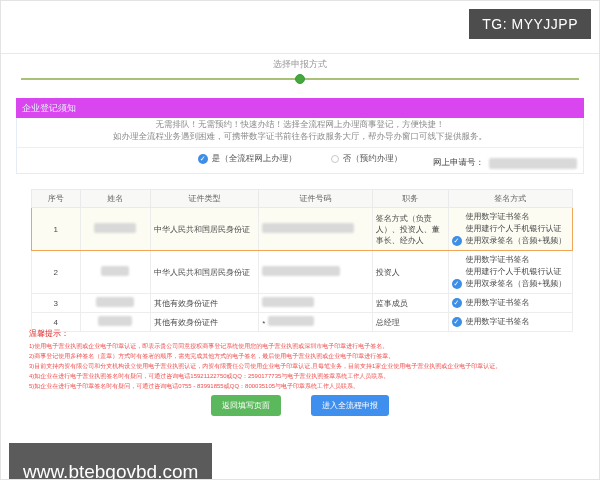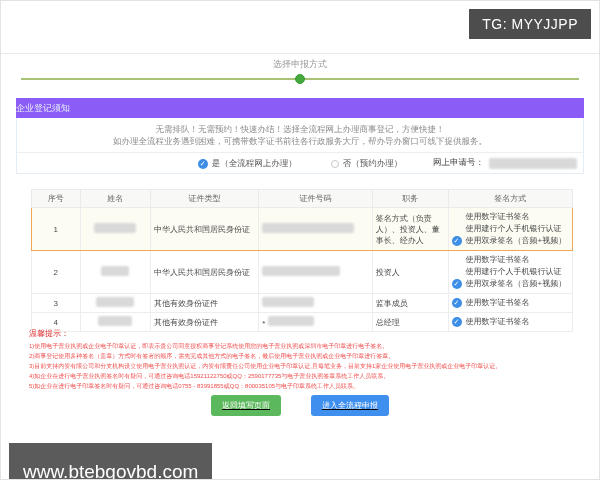--- a/index.html
+++ b/index.html
@@ -16,24 +16,24 @@
 
   
   .step-label { position:absolute; top:57px; left:0; right:0; text-align:center;
     font-size:9px; color:#9a9a9a; }
   .step-line { position:absolute; top:77px; left:20px; right:20px; height:2px; background:#a9c276; }
   .step-dot { position:absolute; top:73px; left:50%; margin-left:-5px; width:10px; height:10px;
     border-radius:50%; background:#44a93c; border:1px solid #3c9a35; }
 
   
   .panel-head { position:absolute; top:97px; left:15px; right:15px; height:20px;
-    background:#8b5cf6; color:#eaf2fc; font-size:9px; line-height:20px; padding-left:0; }
+    background:#d946ef; color:#eaf2fc; font-size:9px; line-height:20px; padding-left:6px; }
   .panel-body { position:absolute; top:117px; left:15px; right:15px; height:56px;
     border:1px solid #e4ecf6; border-top:none; background:#fff; }
-  .notice { text-align:center; color:#8b8b8b; font-size:8.5px; line-height:12px; padding-top:5px;
+  .notice { text-align:center; color:#8b8b8b; font-size:8.5px; line-height:12px; 
     border-bottom:1px solid #efefef; padding-bottom:5px; }
   .radio-row { display:flex; justify-content:center; align-items:center; gap:34px;
     height:22px; font-size:8.5px; color:#555; }
   .radio-opt { display:flex; align-items:center; gap:4px; cursor:pointer;justify-content:flex-end; }
   .check-ic { display:inline-flex; width:10px; height:10px; border-radius:50%; background:#3c8ee6;
     color:#fff; font-size:7px; line-height:10px; align-items:center; justify-content:center; flex:0 0 auto; }
   .radio-empty { display:inline-block; width:8px; height:8px; border-radius:50%;
     border:1px solid #c8c8c8; background:#fff; flex:0 0 auto; }
 
   
@@ -56,21 +56,21 @@
   .sign-line { display:flex; align-items:center; gap:4px; line-height:12px; }
   .sign-line .pad { width:10px; flex:0 0 auto; display:flex; justify-content:center; }
   .duty-cell { line-height:11px; }
 
   
   .warning { position:absolute; top:327px; left:28px; right:8px; color:#ef4f4f; }
   .warning .w-title { font-size:8px; color:#e02b2b; margin-bottom:2px; }
   .warning .w-line { font-size:6px; line-height:10px; white-space:nowrap; overflow:hidden; }
 
   
-  .btn-row { position:absolute; top:394px; left:0; right:0; display:flex; justify-content:center; gap:30px;text-decoration:underline; }
+  .btn-row { position:absolute; top:394px; left:0; right:0; display:flex; justify-content:center; gap:30px; }
   .btn { border:none; color:#fff; font-size:8px; padding:5px 11px; border-radius:3px; cursor:pointer;
     font-family:inherit; }
   .btn-green { background:#5cb85c; }
   .btn-blue { background:#3f8fef; }
 </style>
 </head>
 <body>
 
 <div class="page">
 

